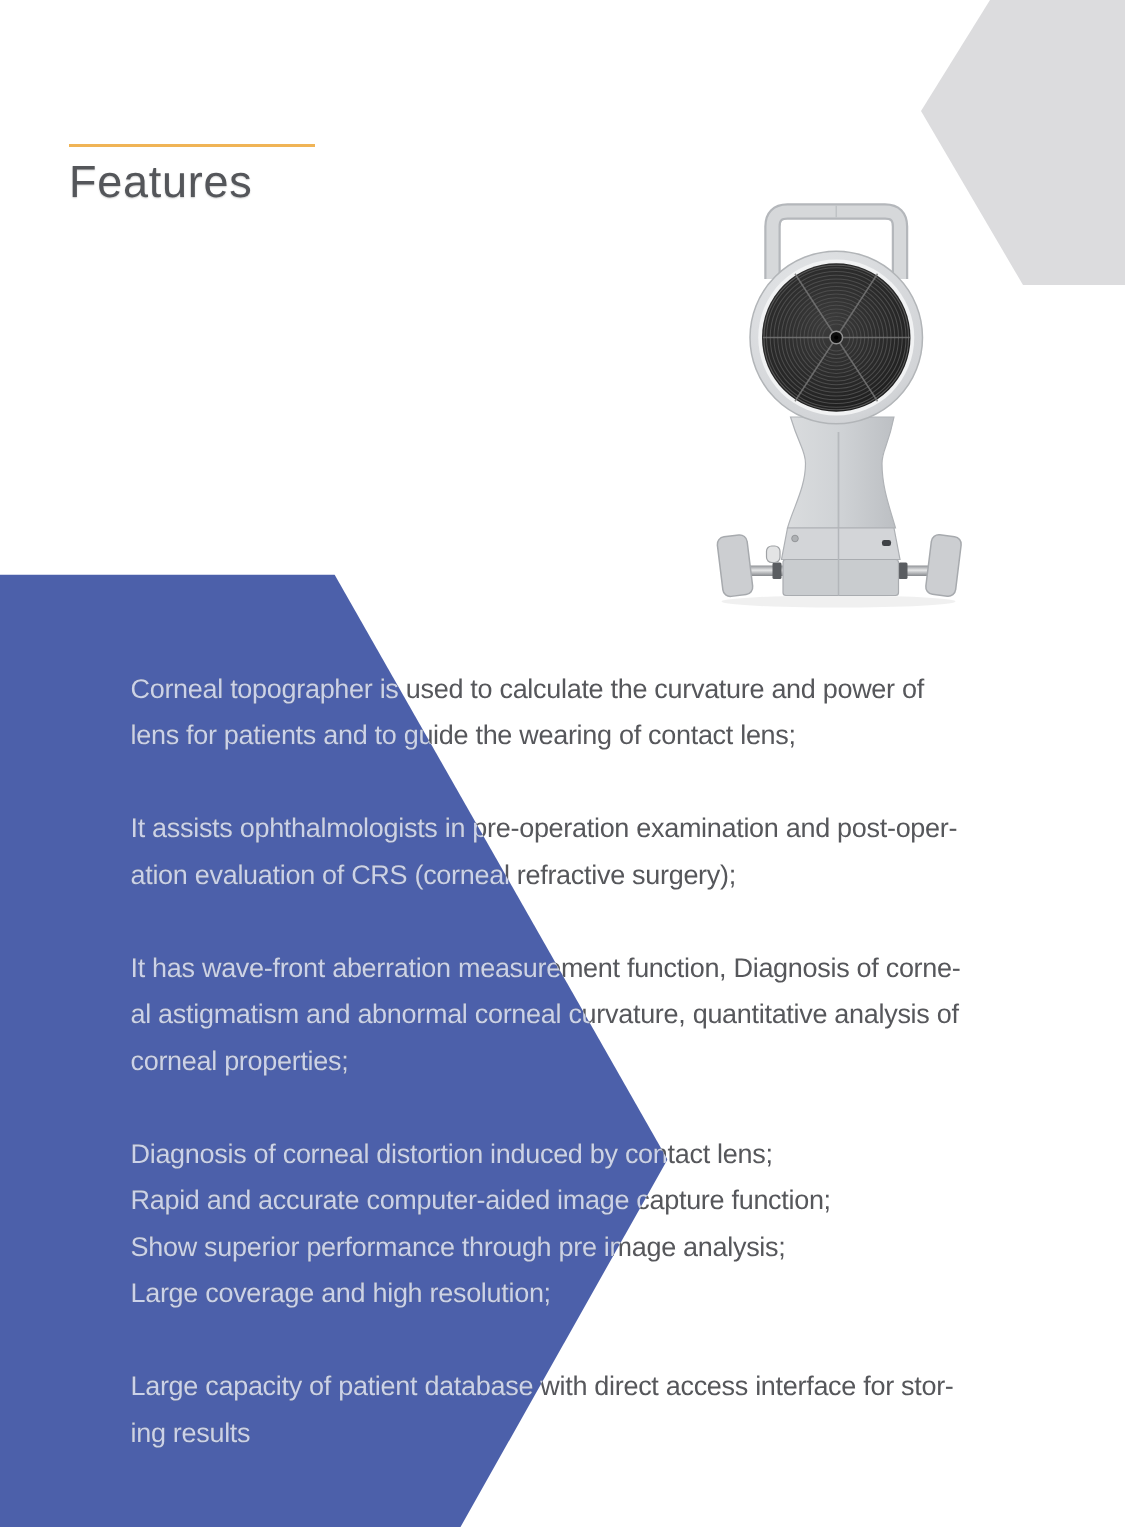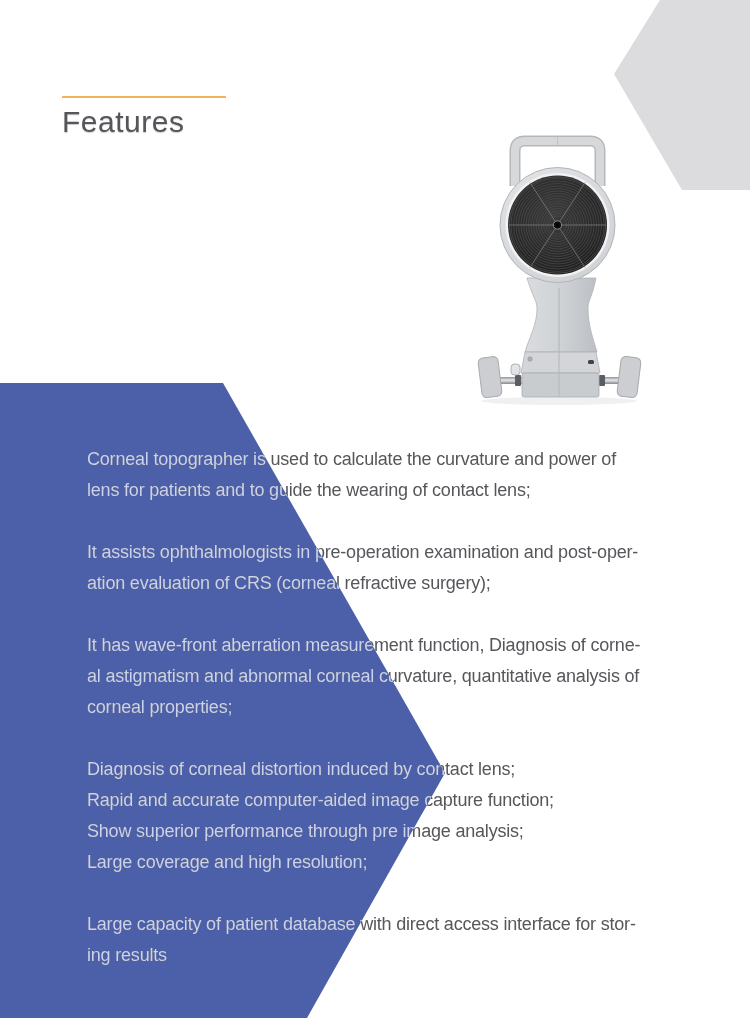--- a/index.html
+++ b/index.html
@@ -16,21 +16,21 @@
 
   
   .hex-gray {
     position: absolute;
     inset: 0;
     background: var(--gray-hexagon, #dcdcde);
     clip-path: polygon(660px 0px, 614px 74px, 682px 190px, 750px 190px, 750px 0px);
   }
 
   
-  .heading-block { position: absolute; left: 62px; top: 96px; }
+  .heading-block { position: absolute; left: 46px; top: 96px; }
   .accent-line {
     width: 164px; height: 2px;
     background: var(--accent, #f0b456);
     margin-bottom: 7px;
   }
   .page-title {
     font-size: 30px;
     font-weight: 400;
     letter-spacing: 0.5px;
     color: var(--title, #54565a);

